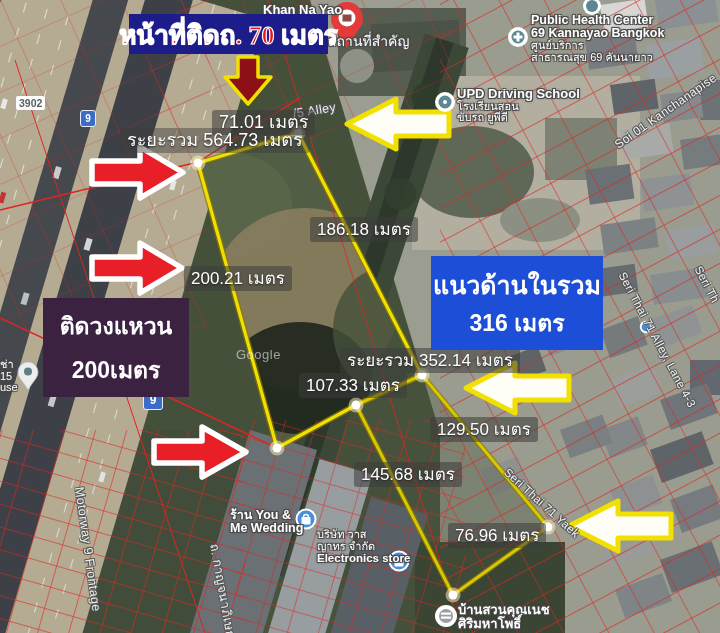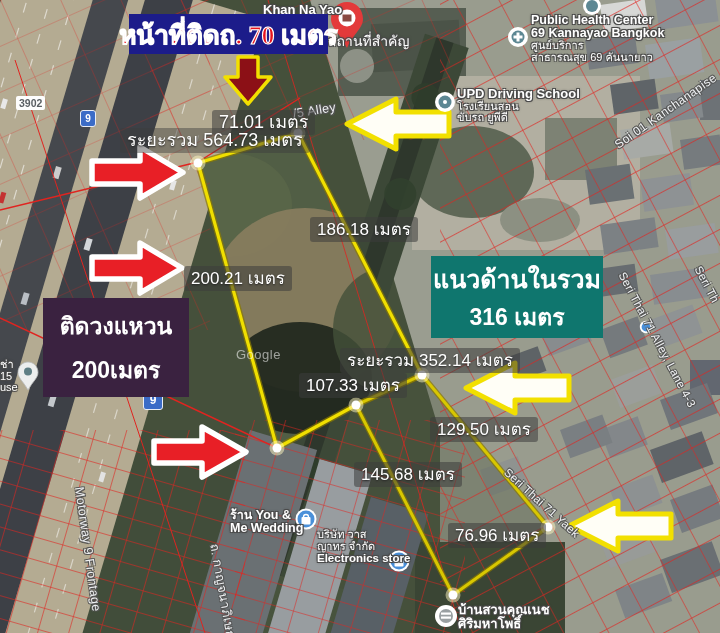--- a/index.html
+++ b/index.html
@@ -16,21 +16,21 @@
   .meas{position:absolute;background:rgba(60,60,60,.55);border-radius:3px;padding:0 7px;line-height:25px;
         font-size:17px;color:#fff;white-space:nowrap;text-shadow:0 1px 2px #222;}
   .meas.big{font-size:18px;margin-left:8px;}
   
   .abox{position:absolute;display:flex;flex-direction:column;justify-content:center;align-items:center;text-align:center;}
   .abox-navy{left:129px;top:14px;width:199px;height:40px;background:#1c1c8a;font-family:Liberation Serif, serif;}
   .abox-navy span{color:#e8141e;font-size:26px;font-weight:700;-webkit-text-stroke:1.1px #ffffff;
         text-shadow:0 0 1px #fff;white-space:nowrap;}
   .abox-purple{left:43px;top:298px;width:146px;height:99px;background:#3a2240;text-align:right;}
   .abox-purple span{color:#fff;font-size:23px;font-weight:700;line-height:44px;white-space:nowrap;}
-  .abox-red{left:431px;top:256px;width:172px;height:82px;background:#0f766e;}
+  .abox-red{left:431px;top:256px;width:172px;height:94px;background:#1d4ed8;}
   .abox-red .l1{color:#fff;font-size:25px;font-weight:700;line-height:40px;white-space:nowrap;}
   .abox-red .l2{color:#fff;font-size:23px;font-weight:700;line-height:36px;white-space:nowrap;}
   
   .rbox{position:absolute;background:#fdfdfd;color:#5a5f63;font-size:10.5px;font-weight:700;
         border-radius:2px;padding:0 3px;line-height:14px;}
   .shield{position:absolute;background:#3b6cc7;color:#fff;font-weight:700;border-radius:3px;
         display:flex;align-items:center;justify-content:center;border:1px solid #e9edf5;}
   .gwm{position:absolute;color:rgba(255,255,255,.55);font-size:13px;letter-spacing:.5px;}
 </style>
 </head>

